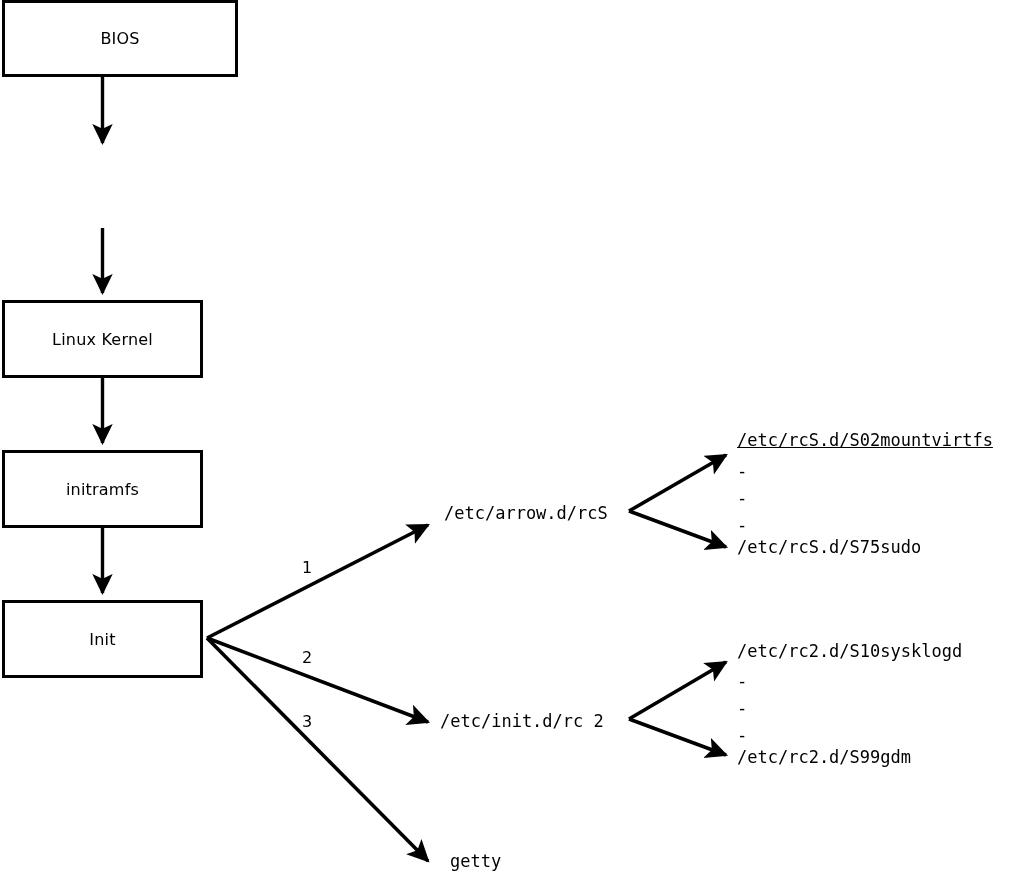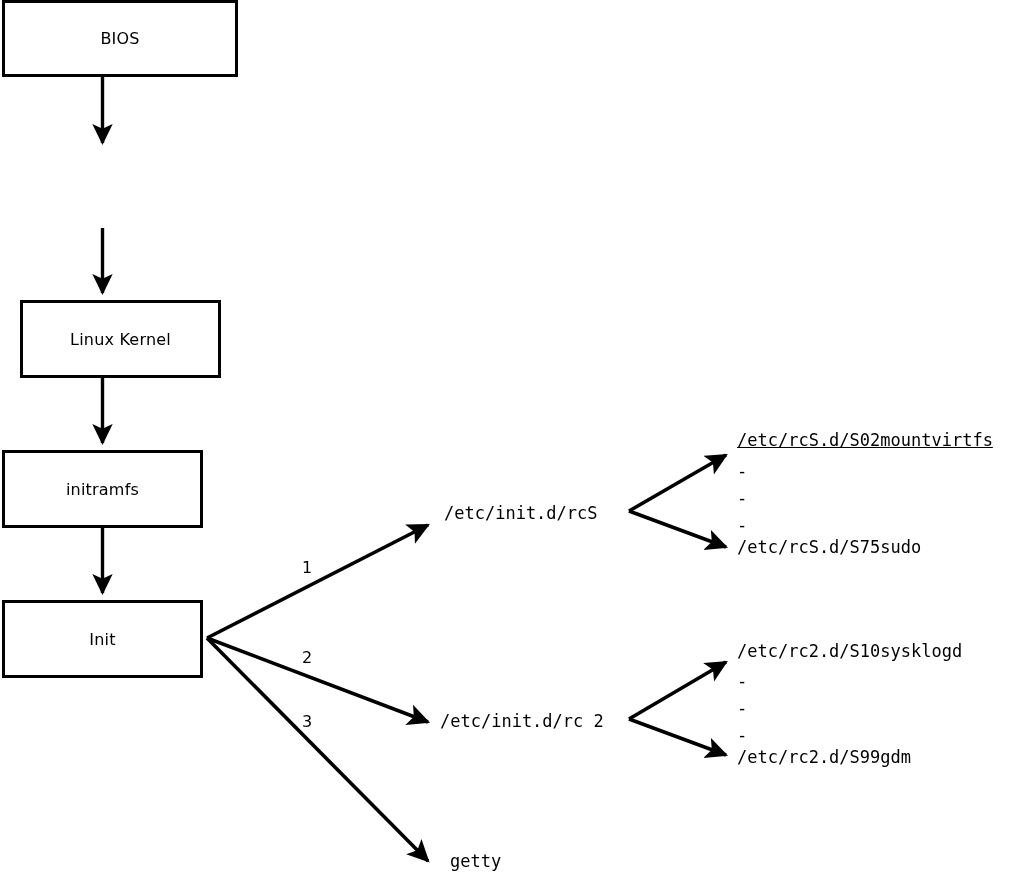--- a/index.html
+++ b/index.html
@@ -118,37 +118,37 @@
       <line x1="629" y1="719" x2="726" y2="755" stroke="#000000" stroke-width="3.6" marker-end="url(#arrowhead)"></line>
     </g>
   </svg>
 
 
   <div class="node-box" style="left:2px; top:0px; width:236px; height:77px;">
     <span class="node-label">BIOS</span>
   </div>
 
 
-  <div class="node-box" style="left:2px; top:300px; width:201px; height:78px;margin-left:18px;">
+  <div class="node-box" style="left:2px; top:300px; width:201px; height:78px;">
     <span class="node-label">Linux Kernel</span>
   </div>
 
   <div class="node-box" style="left:2px; top:450px; width:201px; height:78px;">
     <span class="node-label">initramfs</span>
   </div>
 
   <div class="node-box" style="left:2px; top:600px; width:201px; height:78px;">
     <span class="node-label">Init</span>
   </div>
 
   <div class="edge-num" style="left:302px; top:560px;">1</div>
   <div class="edge-num" style="left:302px; top:650px;">2</div>
   <div class="edge-num" style="left:302px; top:714px;">3</div>
 
-  <div class="mono-label" style="left:444px; top:505px;">/etc/init.d/rcS</div>
+  <div class="mono-label" style="left:444px; top:505px;">/etc/arrow.d/rcS</div>
 
   <div class="mono-label" style="left:737px; top:432px;text-decoration:underline;">/etc/rcS.d/S02mountvirtfs</div>
 
   <div class="ellipsis-dash" style="left:737px; top:463px;">-</div>
   <div class="ellipsis-dash" style="left:737px; top:490px;">-</div>
   <div class="ellipsis-dash" style="left:737px; top:517px;">-</div>
 
   <div class="mono-label" style="left:737px; top:539px;">/etc/rcS.d/S75sudo</div>
 
   <div class="mono-label" style="left:440px; top:713px;">/etc/init.d/rc 2</div>

